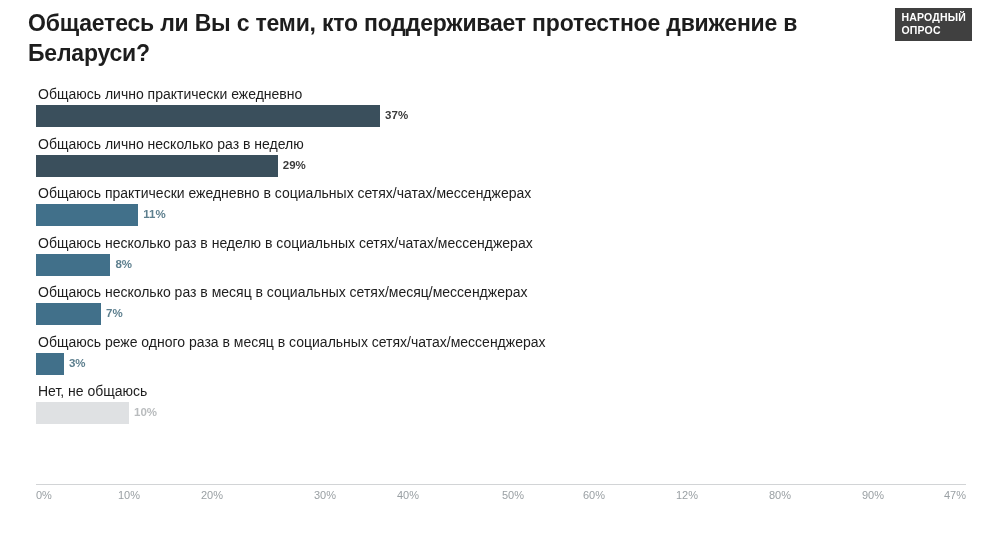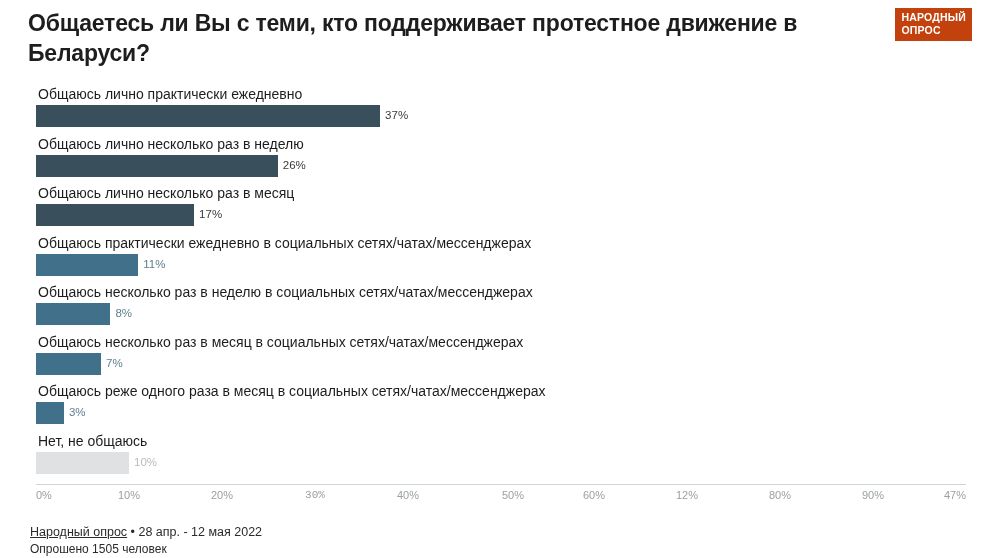--- a/index.html
+++ b/index.html
@@ -29,21 +29,21 @@
     font-size: 23px;
     font-weight: bold;
     line-height: 30px;
     color: #1d1d1d;
     letter-spacing: -0.2px;
   }
   .badge {
     position: absolute;
     right: 28px;
     top: 8px;
-    background: #c2410c;
+    background: #404040;
     color: #ffffff;
     font-size: 10.5px;
     font-weight: bold;
     line-height: 13px;
     padding: 3px 6px 4px 6px;
     text-align: left;
     letter-spacing: 0.2px;
   }
   .badge .l2 {
     display: block;
@@ -80,20 +80,21 @@
     left: 0;
     top: 0;
     height: 22px;
   }
   .bar-value {
     position: absolute;
     top: 4px;
     font-size: 11.5px;
     color: #5d7f8e;
     white-space: nowrap;
+    font-weight: bold;
   }
   .bar-value.dark {
     color: #3b3b3b;
   }
   .bar-value.grey {
     color: #b9bcbe;
   }
 
   .axis {
     position: absolute;
@@ -153,46 +154,39 @@
         <div class="row-label">Общаюсь лично практически ежедневно</div>
         <div class="bar-wrap">
           <div class="bar" style="width: 344.1px; background: rgb(58, 79, 92);"></div>
           <div class="bar-value dark" style="left: 349.1px;">37%</div>
         </div>
       </div>
       <div class="row">
         <div class="row-label">Общаюсь лично несколько раз в неделю</div>
         <div class="bar-wrap">
           <div class="bar" style="width: 241.8px; background: rgb(58, 79, 92);"></div>
-          <div class="bar-value dark" style="left: 246.8px;">26%</div>
-        </div>
-      </div>
-      <div class="row">
-        <div class="row-label">Общаюсь лично несколько раз в месяц</div>
-        <div class="bar-wrap">
-          <div class="bar" style="width: 158.1px; background: rgb(58, 79, 92);"></div>
-          <div class="bar-value dark" style="left: 163.1px;">17%</div>
+          <div class="bar-value dark" style="left: 246.8px;">29%</div>
         </div>
       </div>
       <div class="row">
         <div class="row-label">Общаюсь практически ежедневно в социальных сетях/чатах/мессенджерах</div>
         <div class="bar-wrap">
           <div class="bar" style="width: 102.3px; background: rgb(65, 112, 138);"></div>
           <div class="bar-value" style="left: 107.3px;">11%</div>
         </div>
       </div>
       <div class="row">
         <div class="row-label">Общаюсь несколько раз в неделю в социальных сетях/чатах/мессенджерах</div>
         <div class="bar-wrap">
           <div class="bar" style="width: 74.4px; background: rgb(65, 112, 138);"></div>
           <div class="bar-value" style="left: 79.4px;">8%</div>
         </div>
       </div>
       <div class="row">
-        <div class="row-label">Общаюсь несколько раз в месяц в социальных сетях/чатах/мессенджерах</div>
+        <div class="row-label">Общаюсь несколько раз в месяц в социальных сетях/месяц/мессенджерах</div>
         <div class="bar-wrap">
           <div class="bar" style="width: 65.1px; background: rgb(65, 112, 138);"></div>
           <div class="bar-value" style="left: 70.1px;">7%</div>
         </div>
       </div>
       <div class="row">
         <div class="row-label">Общаюсь реже одного раза в месяц в социальных сетях/чатах/мессенджерах</div>
         <div class="bar-wrap">
           <div class="bar" style="width: 27.9px; background: rgb(65, 112, 138);"></div>
           <div class="bar-value" style="left: 32.9px;">3%</div>
@@ -204,29 +198,25 @@
           <div class="bar" style="width: 93px; background: rgb(223, 225, 227);"></div>
           <div class="bar-value grey" style="left: 98px;">10%</div>
         </div>
       </div>
     </div>
 
   <div class="axis" id="axis">
     <div class="axis-line"></div>
   <div class="tick" style="left: 0px; transform: translateX(0px);">0%</div>
       <div class="tick" style="left: 93px;">10%</div>
-      <div class="tick" style="left: 186px;">20%</div>
-      <div class="tick" style="left: 279px; font-family: Liberation Mono, monospace;">30%</div>
+      <div class="tick" style="left: 176px;">20%</div>
+      <div class="tick" style="left: 289px;">30%</div>
       <div class="tick" style="left: 372px;">40%</div>
       <div class="tick" style="left: 477px;">50%</div>
       <div class="tick" style="left: 558px;">60%</div>
       <div class="tick" style="left: 651px;">12%</div>
       <div class="tick" style="left: 744px;">80%</div>
       <div class="tick" style="left: 837px;">90%</div>
       <div class="tick" style="left: 930px; transform: translateX(-100%);">47%</div>
     </div>
 
-  <div class="footer">
-    <span class="src">Народный опрос</span><span> • 28 апр. - 12 мая 2022</span>
-    <span class="sub">Опрошено 1505 человек</span>
-  </div>
 
 </div>
 
 </body></html>

